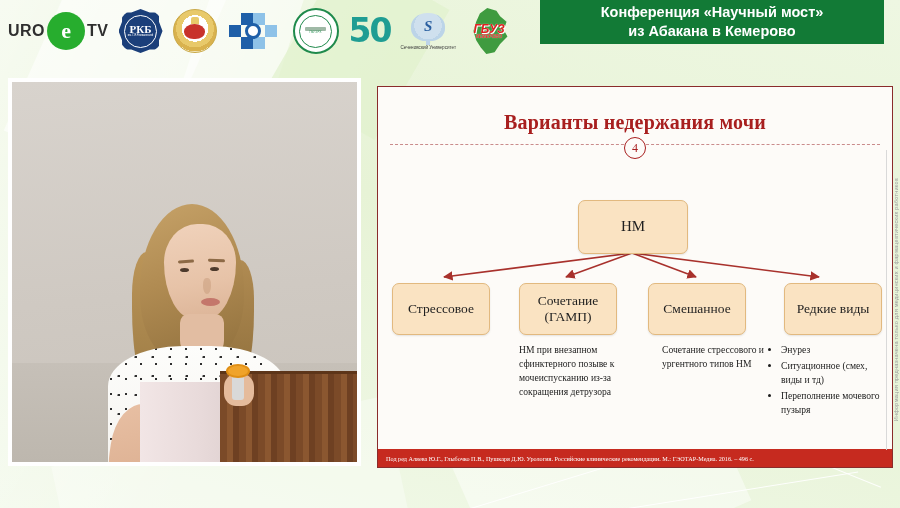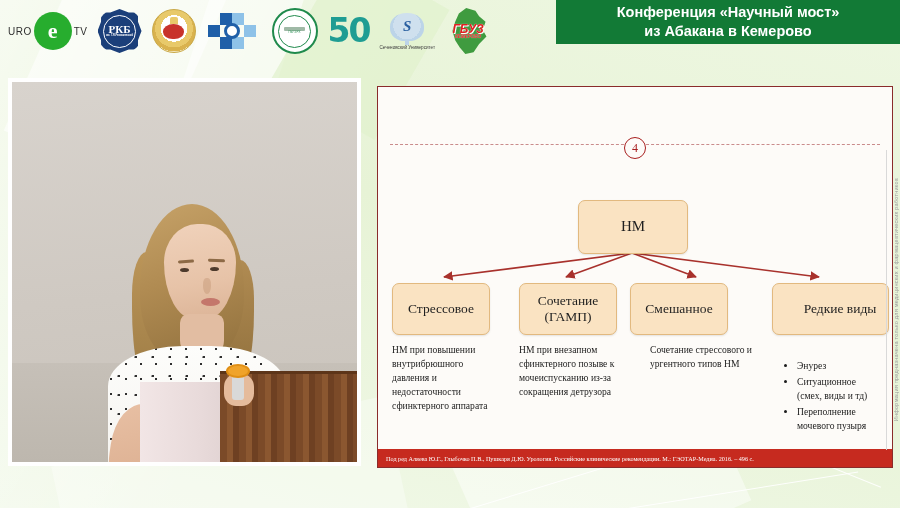--- a/index.html
+++ b/index.html
@@ -49,21 +49,21 @@
     gap: 10px;
     padding-left: 8px;
     box-sizing: border-box;
     z-index: 5;
   }
   .logo { position: relative; flex: none; display: flex; align-items: center; }
 
   
   .logo-urotv { gap: 2px; }
   .urotv-txt {
-    font-size: 10px; font-weight: 400; color: #2f2f2f; letter-spacing: .5px;
+    font-size: 16px; font-weight: 700; color: #2f2f2f; letter-spacing: .5px;
   }
   .urotv-mark {
     width: 38px; height: 38px; border-radius: 50%;
     background: #27ad2e;
     display: flex; align-items: center; justify-content: center;
     color: #ffffff; font-size: 22px; font-weight: 700;
     font-family: "Liberation Serif", serif;
   }
   .urotv-mark::after {
     content: ""; position: absolute;
@@ -73,21 +73,21 @@
   .logo-rkb {
     width: 44px; height: 44px;
     background: #1b3f7a;
     border-radius: 42% 42% 42% 42% / 42% 42% 42% 42%;
     display: flex; align-items: center; justify-content: center;
     clip-path: polygon(50% 0%, 71% 8%, 92% 8%, 92% 29%, 100% 50%, 92% 71%, 92% 92%, 71% 92%, 50% 100%, 29% 92%, 8% 92%, 8% 71%, 0% 50%, 8% 29%, 8% 8%, 29% 8%);
   }
   .rkb-inner {
     width: 31px; height: 31px; border-radius: 50%;
     border: 1.3px solid #ffffff;
-    display: flex; flex-direction: column; align-items: center; justify-content: center; font-weight: bold;
+    display: flex; flex-direction: column; align-items: center; justify-content: center;
   }
   .rkb-inner b { color: #fff; font-size: 11px; font-family: "Liberation Serif", serif; line-height: 1; }
   .rkb-inner i { color: #fff; font-size: 2.6px; font-style: normal; line-height: 1.1; }
 
   
   .logo-coat {
     width: 42px; height: 42px; border-radius: 50%;
     background: radial-gradient(circle at 50% 44%, #ffffff 0 42%, #e8c96a 42% 60%, #d9b24e 60% 72%, #f3e7c0 72% 100%);
     border: 1px solid #c9a947;
     display: flex; align-items: center; justify-content: center;
@@ -160,21 +160,21 @@
     background: #3f9b3f;
     clip-path: polygon(46% 0%, 66% 6%, 74% 18%, 88% 30%, 82% 48%, 90% 62%, 74% 78%, 62% 96%, 44% 100%, 32% 86%, 22% 70%, 16% 50%, 22% 30%, 30% 12%);
   }
   .kokb-txt { position: relative; text-align: center; line-height: 1; }
   .kokb-txt b { display: block; color: #e02020; font-size: 12px; font-weight: 700; font-style: italic; text-shadow: 0 0 1px #fff, 1px 1px 0 #fff; }
   .kokb-txt i { display: block; color: #e02020; font-size: 4.6px; font-style: italic; font-weight: 700; text-shadow: 0 0 1px #fff; }
 
   
   .banner {
     position: absolute;
-    left: 556px; top: 0;
+    left: 540px; top: 0;
     width: 344px; height: 44px;
     background: #127a36;
     display: flex; flex-direction: column;
     align-items: center; justify-content: center;
     z-index: 8;
   }
   .banner-line {
     color: #ffffff;
     font-size: 14.5px;
     font-weight: 700;
@@ -351,39 +351,39 @@
     text-align: center;
     font-family: "Liberation Serif", serif;
     color: #1f1f1f;
     box-shadow: 0 1px 2px rgba(0,0,0,0.10);
     line-height: 1.15;
   }
   .node-root { left: 200px; top: 113px; width: 108px; height: 52px; font-size: 15px; }
   .node-leaf { top: 196px; width: 96px; height: 50px; font-size: 13.5px; }
   .leaf-1 { left: 14px; }
   .leaf-2 { left: 141px; }
-  .leaf-3 { left: 252px; }
-  .leaf-4 { left: 394px; padding-left: 19px; }
+  .leaf-3 { left: 270px; }
+  .leaf-4 { left: 406px; }
 
   .arrows { position: absolute; left: 0; top: 0; width: 516px; height: 382px; pointer-events: none; }
 
   
   .desc {
     position: absolute;
     top: 256px;
     font-family: "Liberation Serif", serif;
     font-size: 9.6px;
     line-height: 1.46;
     color: #1c1c1c;
   }
   .desc-1 { left: 14px; width: 104px; }
   .desc-2 { left: 141px; width: 104px; }
-  .desc-3 { left: 272px; width: 106px; }
+  .desc-3 { left: 284px; width: 106px; }
   .desc-4 { left: 390px; width: 118px; }
-  .desc-4 ul { margin: 16px; padding-left: 13px; }
+  .desc-4 ul { margin: 0; padding-left: 13px; }
   .desc-4 li { margin: 0 0 2px 0; }
 
   .slide-footer {
     position: absolute;
     left: 0; bottom: 0;
     width: 100%; height: 18px;
     background: #c62a1f;
     display: flex; align-items: center;
     box-sizing: border-box;
     padding-left: 8px;
@@ -516,20 +516,21 @@
       <div class="podium-top"></div>
       <div class="podium-side"></div>
       <div class="hand"></div>
       <div class="mic-body"></div>
       <div class="mic-head"></div>
     </div>
   </div>
 
   <div class="slide">
 
+    <div class="slide-title">Варианты недержания мочи</div>
     <div class="title-rule"></div>
     <div class="slide-num">4</div>
 
     <div class="diagram">
 
       <svg class="arrows" viewBox="0 0 516 382">
         <defs>
           <marker id="ah" markerWidth="7" markerHeight="7" refX="5.4" refY="3" orient="auto">
             <path d="M0,0 L6,3 L0,6 z" fill="#a8312c"></path>
           </marker>
@@ -542,21 +543,20 @@
         </g>
       </svg>
 
       <div class="node node-root">НМ</div>
 
       <div class="node node-leaf leaf-1">Стрессовое</div>
       <div class="node node-leaf leaf-2">Сочетание (ГАМП)</div>
       <div class="node node-leaf leaf-3">Смешанное</div>
       <div class="node node-leaf leaf-4">Редкие виды</div>
 
-      <div class="desc desc-1">НМ при повышении внутрибрюшного давления и недостаточности сфинктерного аппарата</div>
       <div class="desc desc-2">НМ при внезапном сфинктерного позыве к мочеиспусканию из-за сокращения детрузора</div>
       <div class="desc desc-3">Сочетание стрессового и ургентного типов НМ</div>
 
       <div class="desc desc-4">
         <ul>
           <li>Энурез</li>
           <li>Ситуационное (смех, виды и тд)</li>
           <li>Переполнение мочевого пузыря</li>
         </ul>
       </div>

